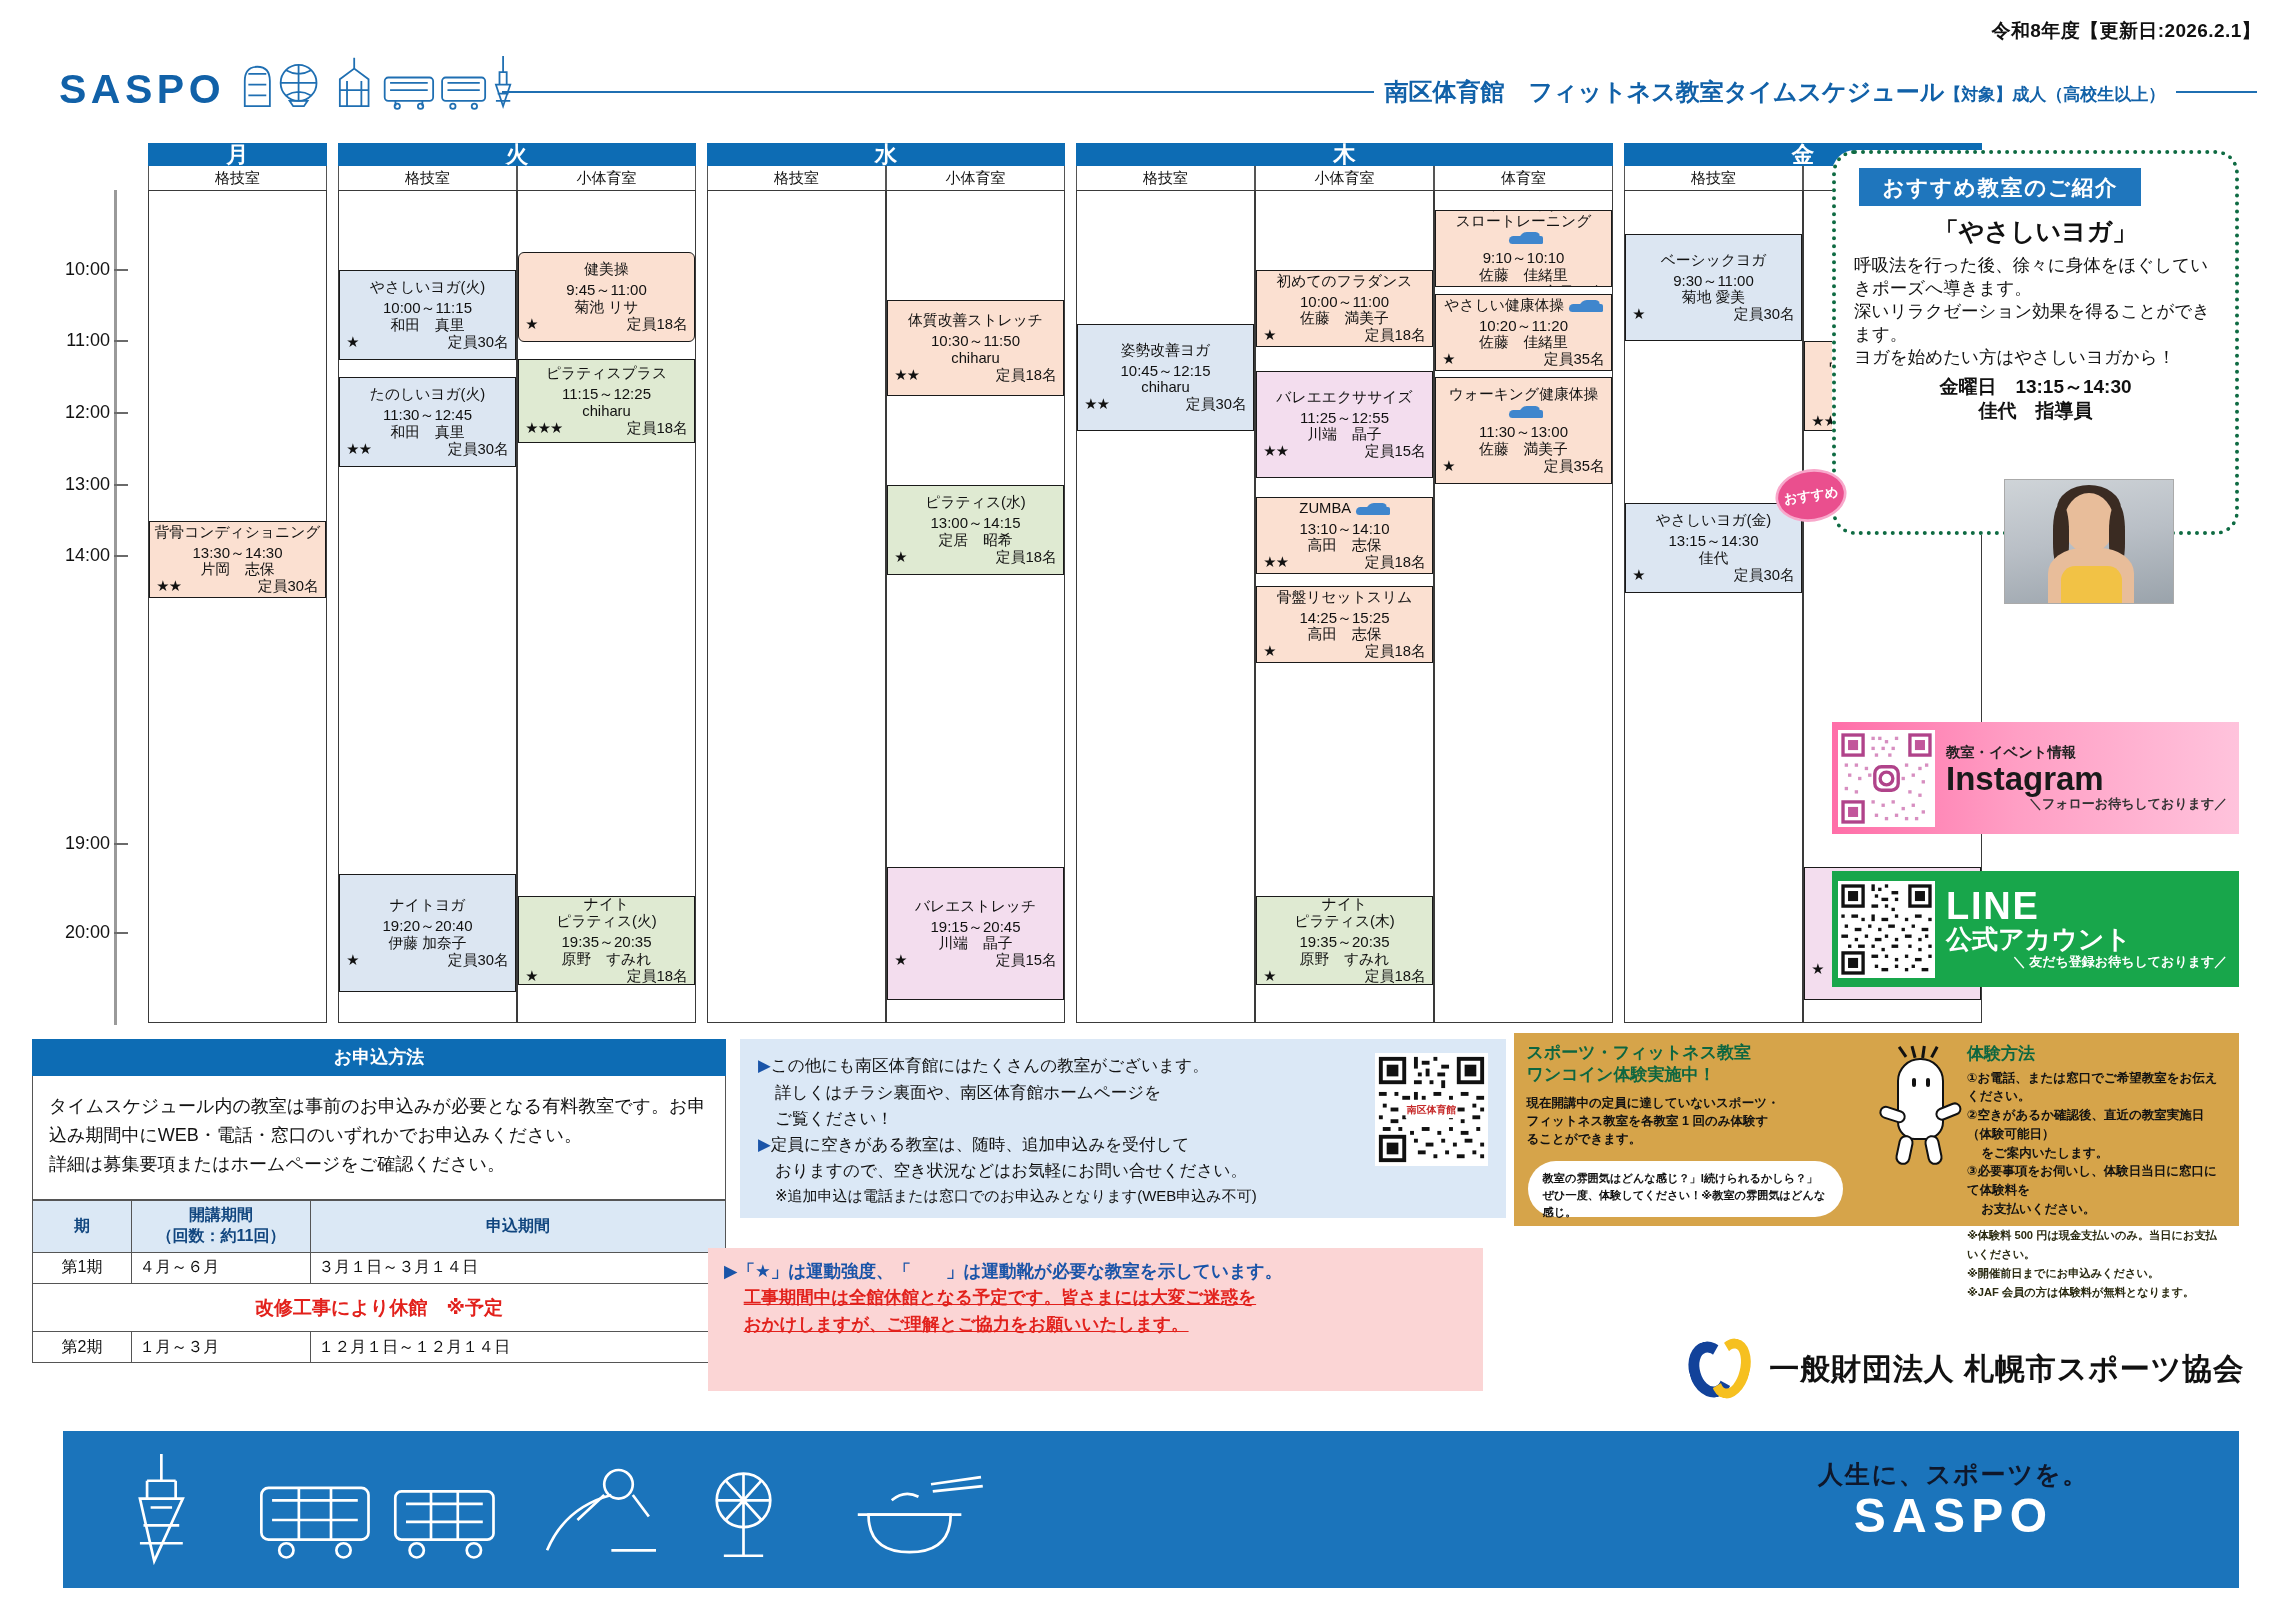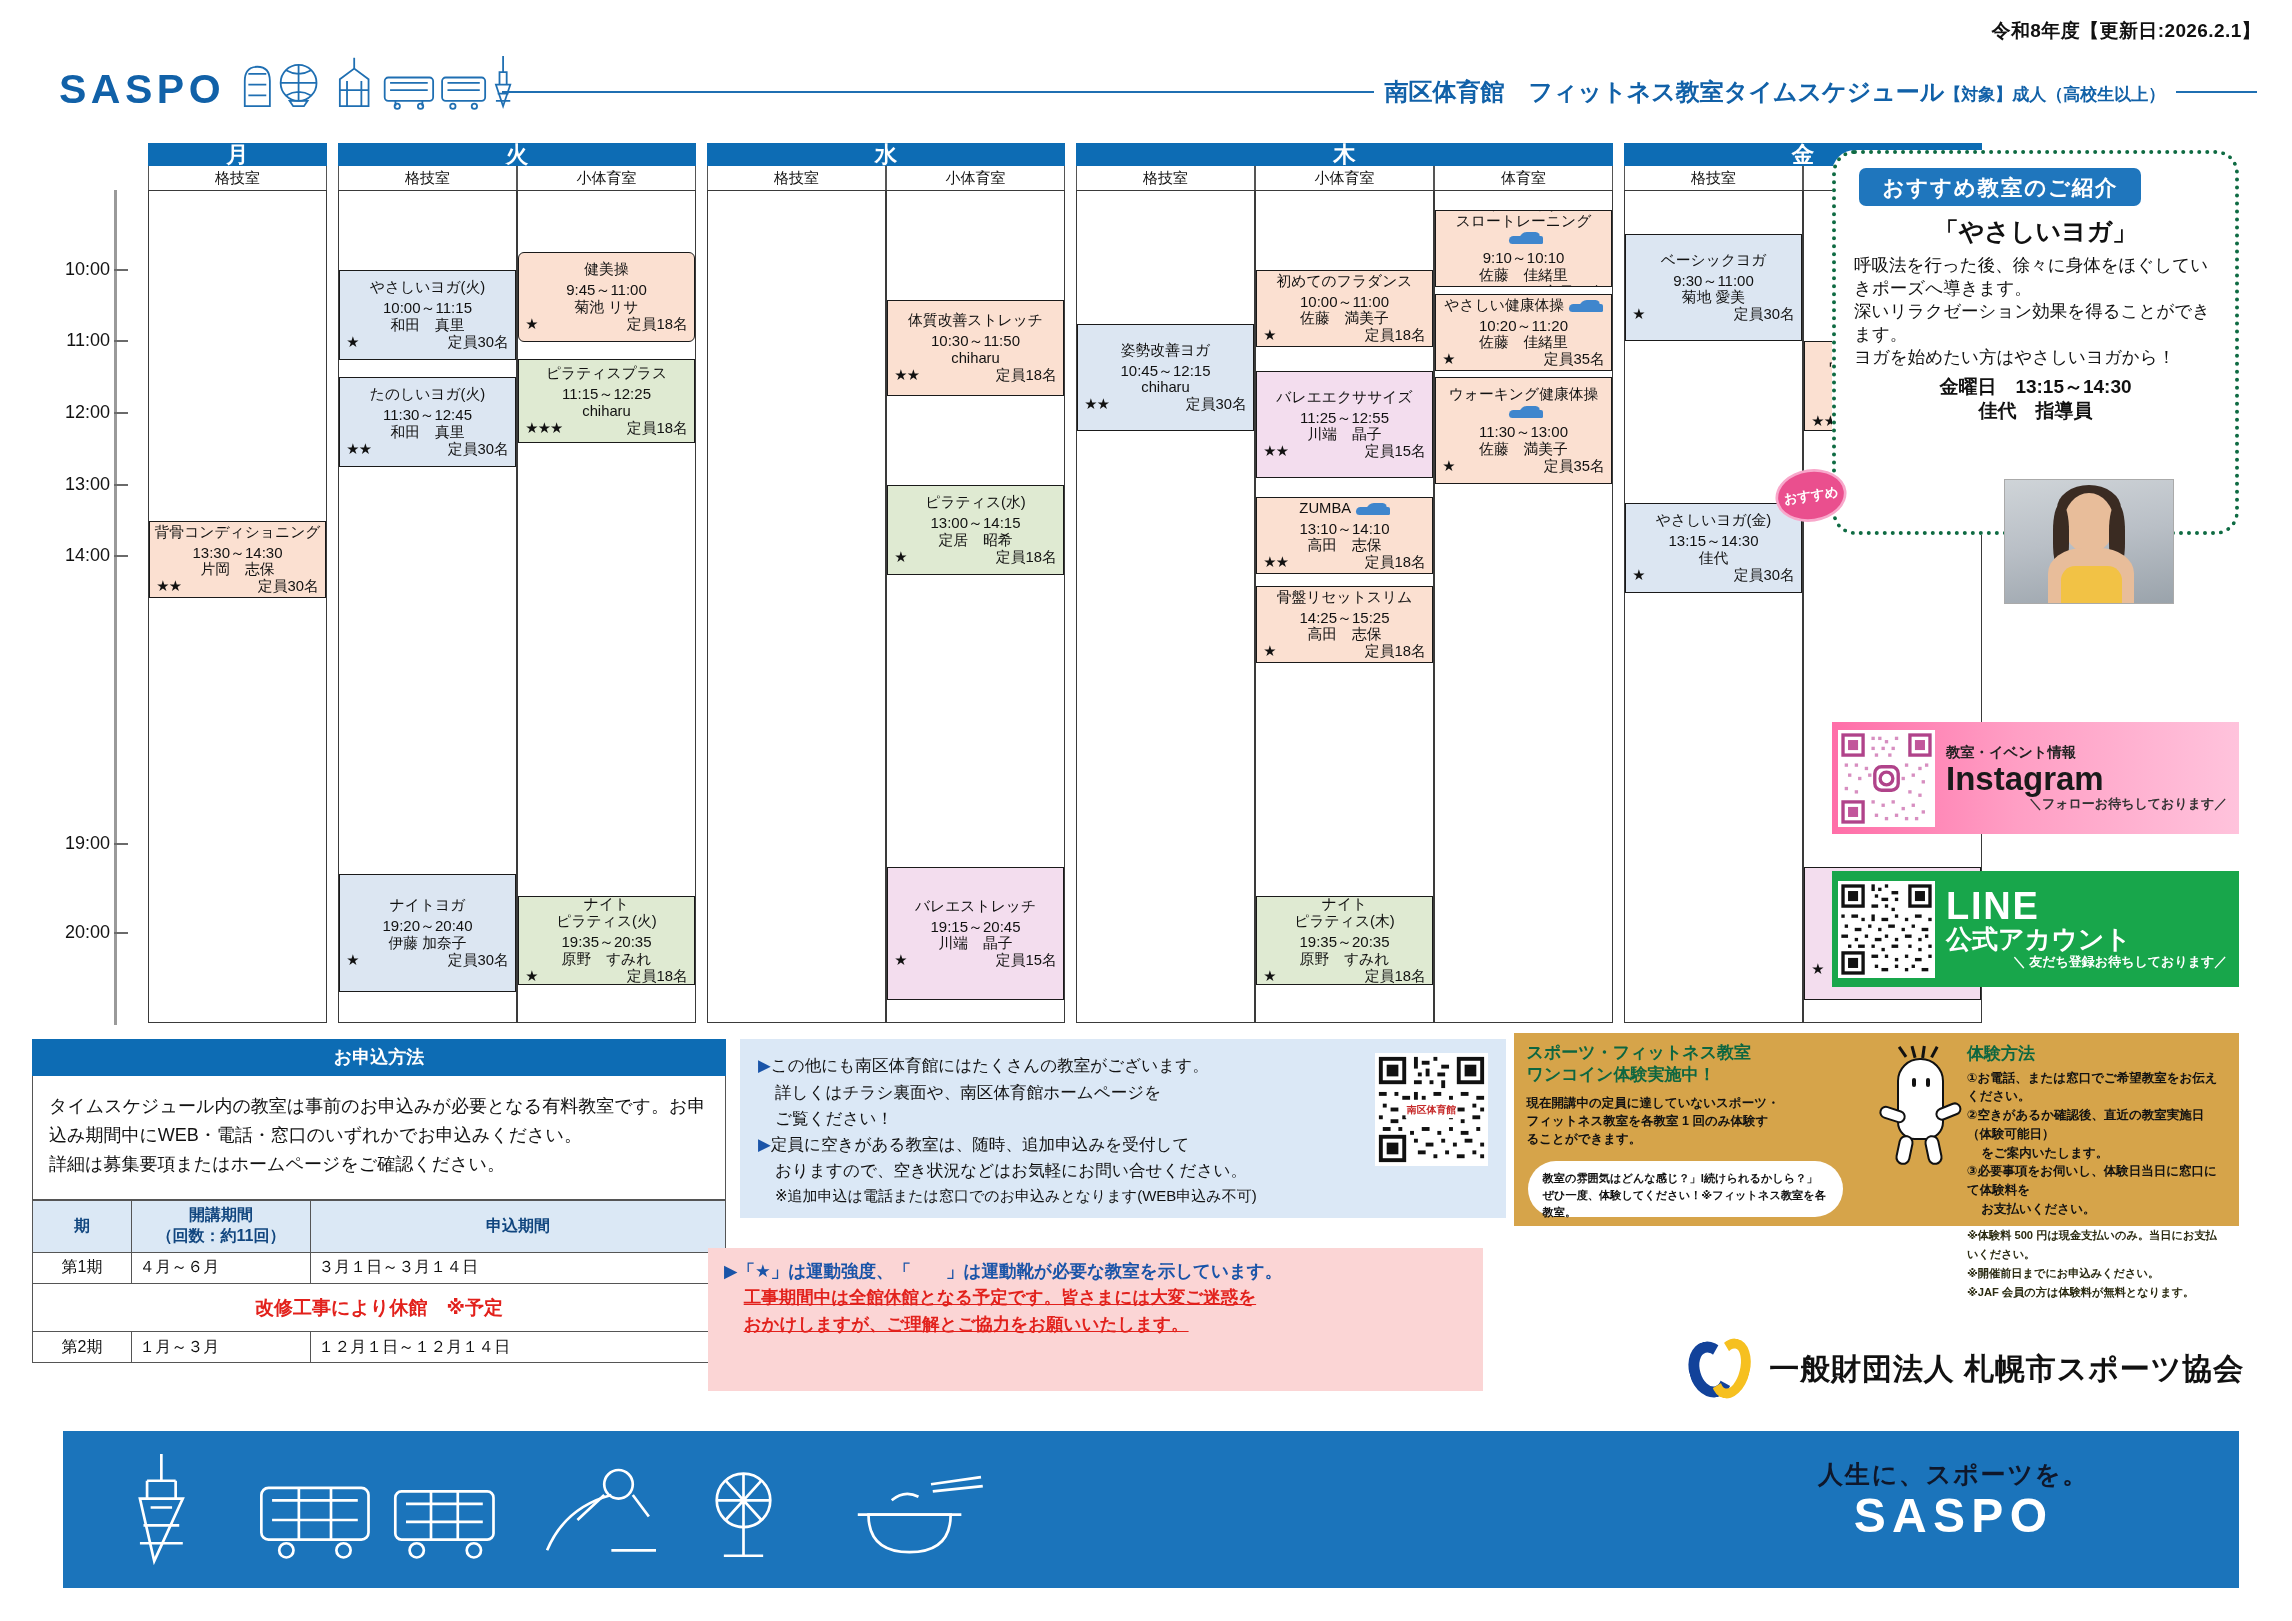--- a/index.html
+++ b/index.html
@@ -122,21 +122,20 @@
   
   #recommend-box {
     position: absolute; left: 1832px; top: 150px; width: 407px; height: 385px;
     border: 4.5px dotted #0f6b43; border-radius: 23px; background: #fff;
     padding: 14.3px 18px;
   }
   #recommend-head {
     background: #1f76bd; color: #fff; font-size: 21.5px; font-weight: bold;
     text-align: center; padding: 4.5px 0; width: 282px; margin: 0 auto 0 5.4px;
     letter-spacing: 1.8px;
-    border-radius: 7px;
   }
   #recommend-title {
     font-size: 25px; font-weight: bold; text-align: center; margin: 9px 0 5.4px;
   }
   #recommend-body { font-size: 17.5px; line-height: 1.32; }
   #recommend-sched {
     font-size: 19px; font-weight: bold; text-align: center; margin-top: 5.4px; line-height: 1.3;
   }
   #instructor-photo {
     position: absolute; left: 2004px; top: 479px; width: 170px; height: 125px;
@@ -936,21 +935,21 @@
       <div>スポーツ・フィットネス教室</div>
       <div>ワンコイン体験実施中！</div>
     </div>
     <div class="t-body">
       <div>現在開講中の定員に達していないスポーツ・</div>
       <div>フィットネス教室を各教室 1 回のみ体験す</div>
       <div>ることができます。</div>
     </div>
     <div id="trial-bubble">
       <div>教室の雰囲気はどんな感じ？」I続けられるかしら？」</div>
-      <div>ぜひ一度、体験してください！※フィットネス教室を各教室。</div>
+      <div>ぜひ一度、体験してください！※教室の雰囲気はどんな感じ。</div>
     </div>
   </div>
   <div id="mascot">
     <div class="spark" style="left:18px;transform:rotate(-35deg)"></div>
     <div class="spark" style="left:29px;transform:rotate(-15deg)"></div>
     <div class="spark" style="left:39px;transform:rotate(8deg)"></div>
     <div class="spark" style="left:50px;transform:rotate(28deg)"></div>
     <div class="body"></div>
     <div class="eye l"></div>
     <div class="eye r"></div>

